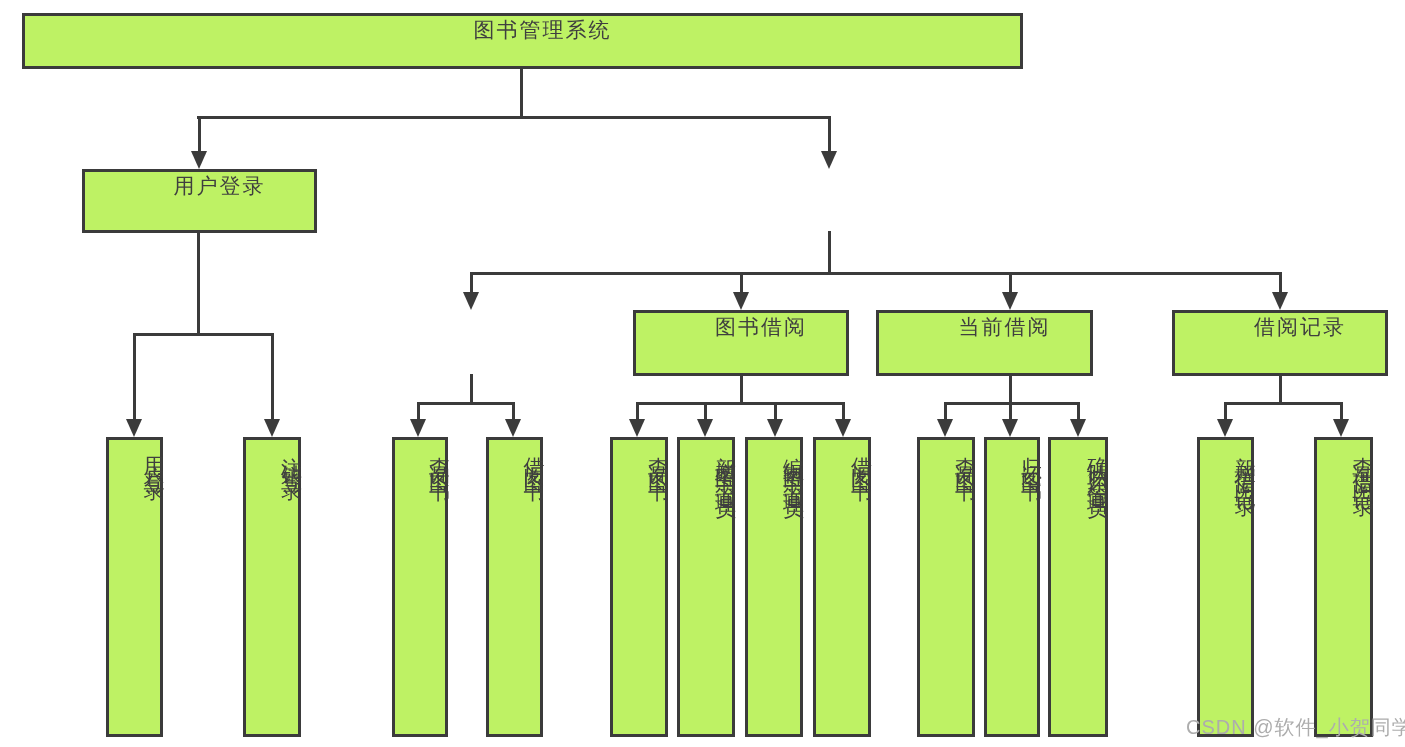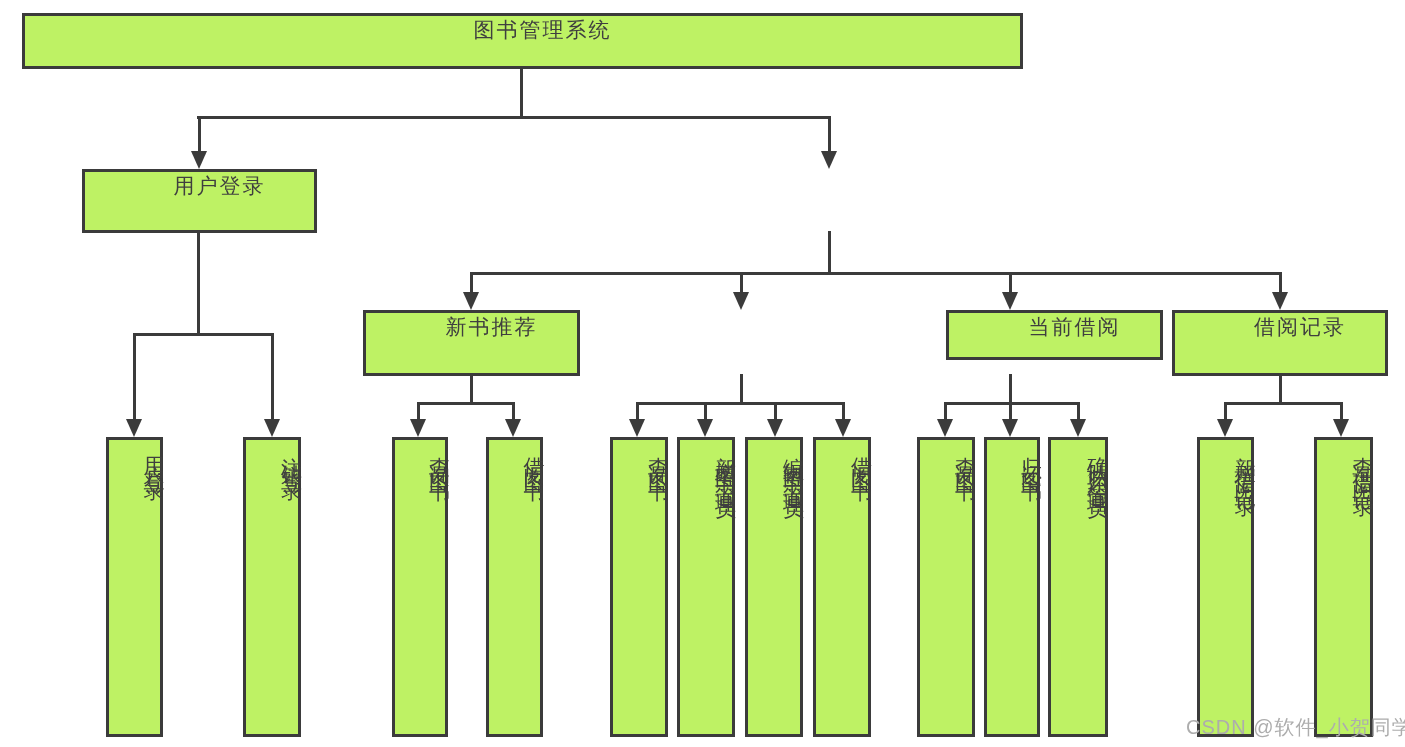--- a/index.html
+++ b/index.html
@@ -35,24 +35,24 @@
 <div class="stage">
 
   <div class="box" style="left:22px;top:13px;width:1001px;height:56px;">
     <span class="lbl">图书管理系统</span>
   </div>
 
   <div class="box" style="left:82px;top:169px;width:235px;height:64px;">
     <span class="lbl">用户登录</span>
   </div>
 
-  <div class="box" style="left:363px;top:310px;width:217px;height:66px;">
-    <span class="lbl">新书推荐</span>
+  <div class="box" style="left:633px;top:310px;width:216px;height:66px;">
+    <span class="lbl">图书借阅</span>
   </div>
-  <div class="box" style="left:946px;top:310px;width:217px;height:50px;">
+  <div class="box" style="left:876px;top:310px;width:217px;height:66px;">
     <span class="lbl">当前借阅</span>
   </div>
   <div class="box" style="left:1172px;top:310px;width:216px;height:66px;">
     <span class="lbl">借阅记录</span>
   </div>
 
   <div class="box leaf" style="left:106px;top:437px;width:57px;height:300px;">
     <span class="lbl">用户登录</span>
   </div>
   <div class="box leaf" style="left:243px;top:437px;width:58px;height:300px;">

